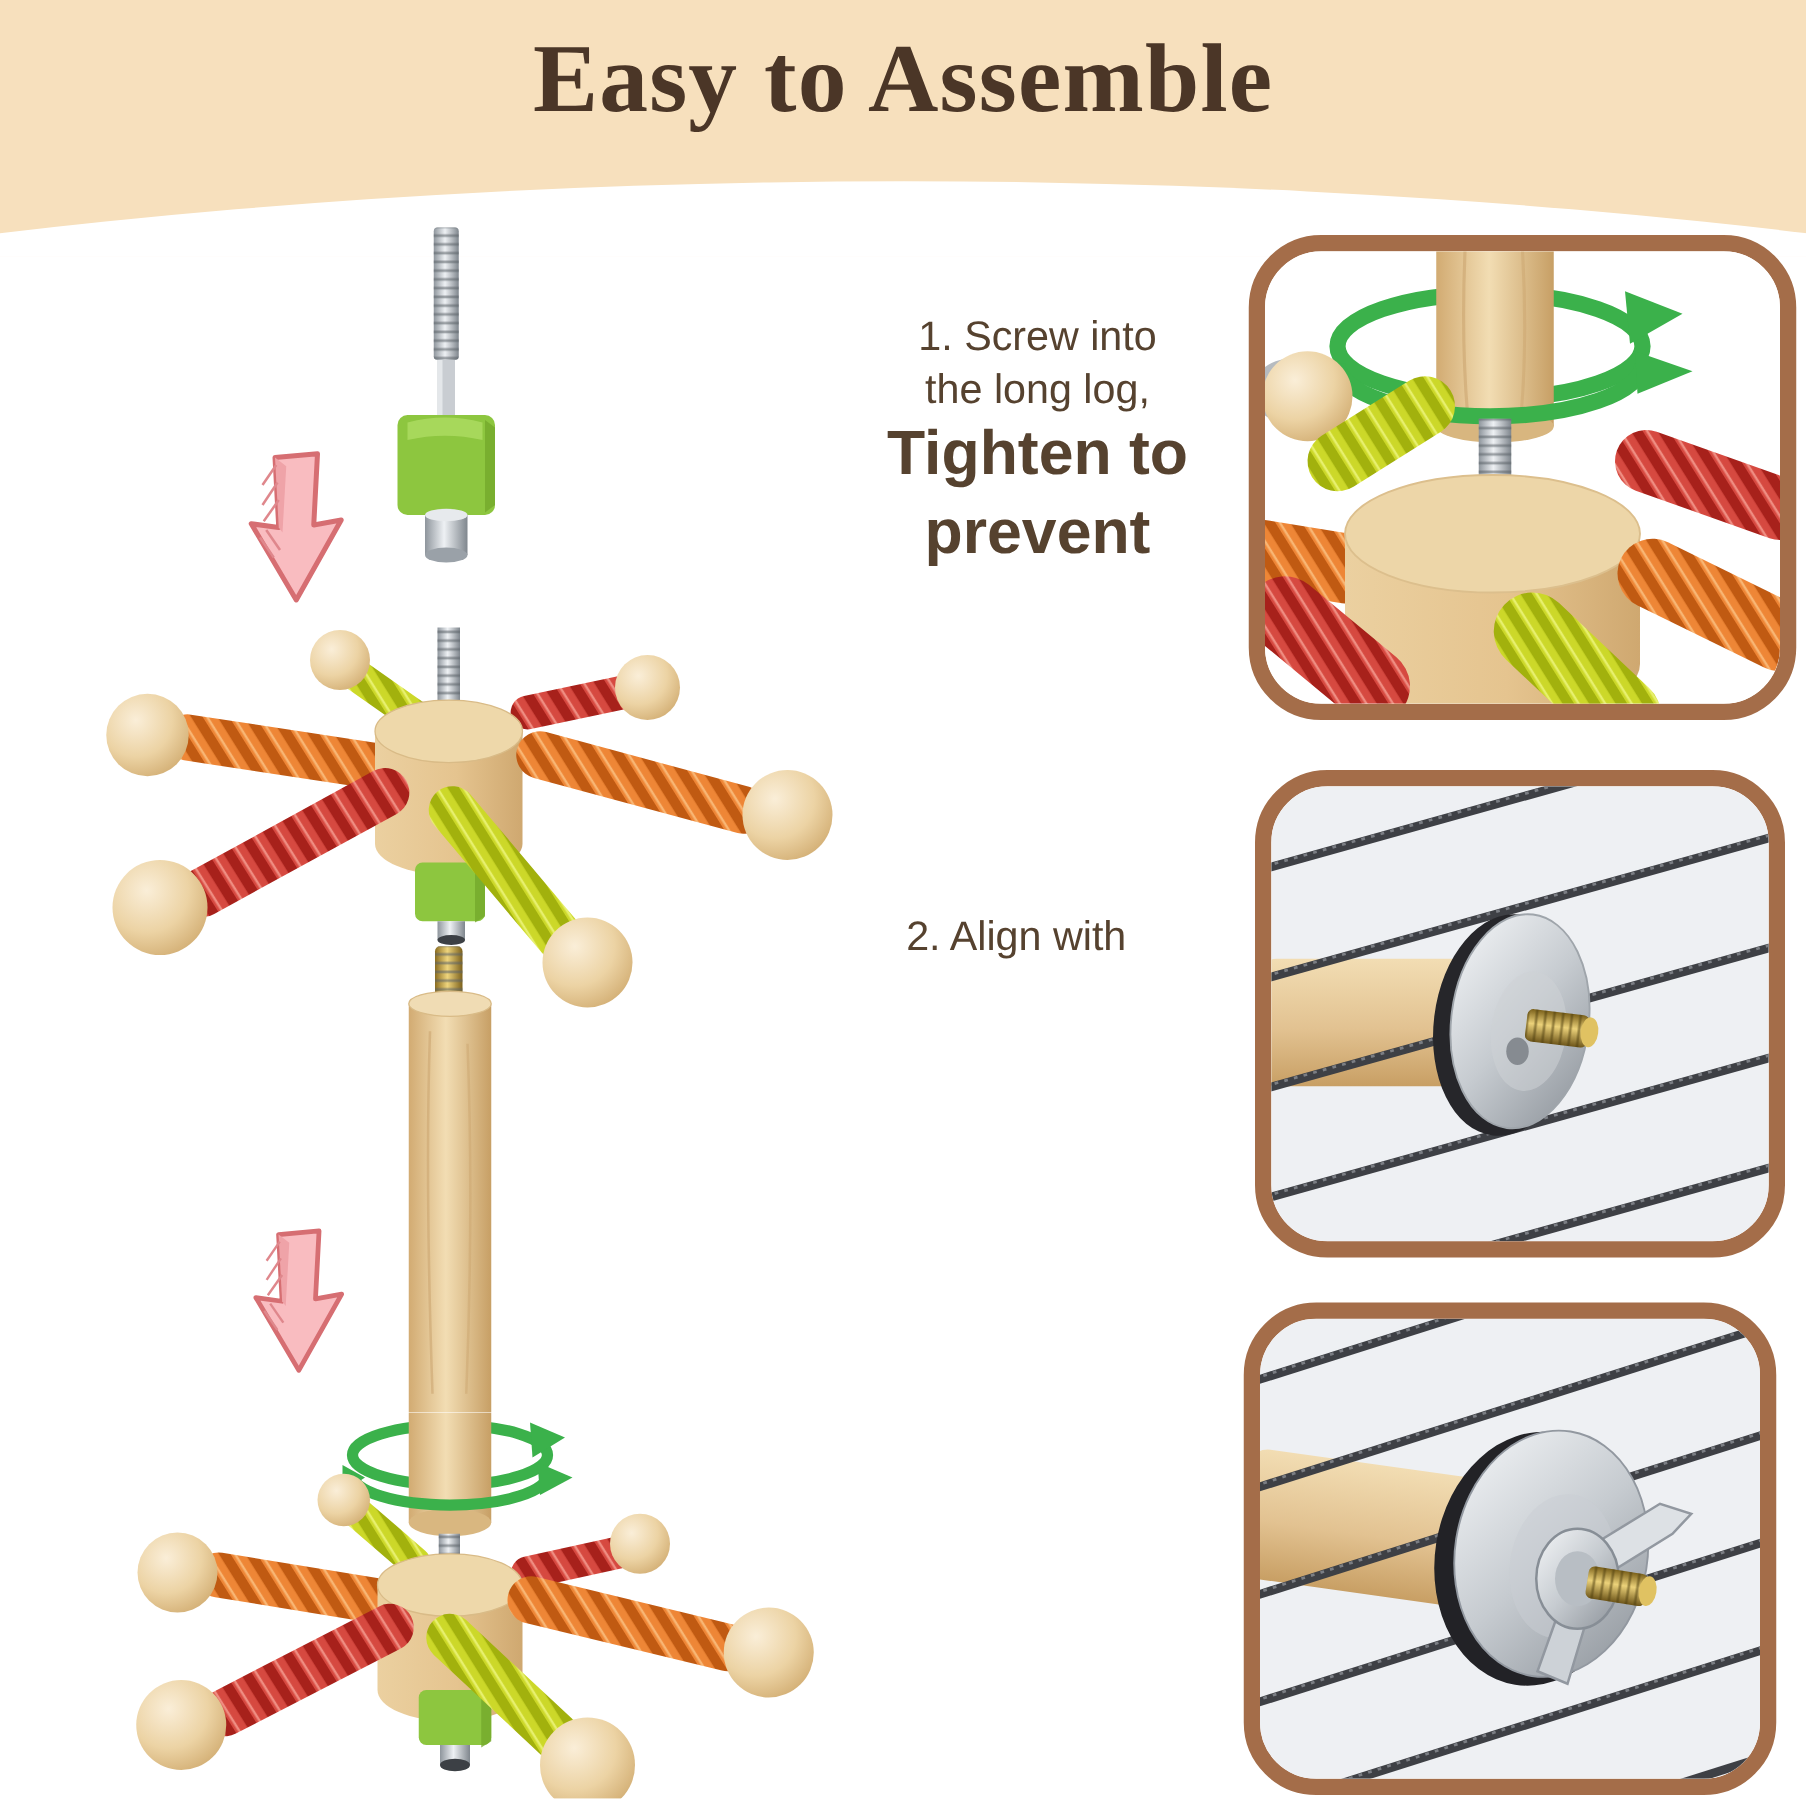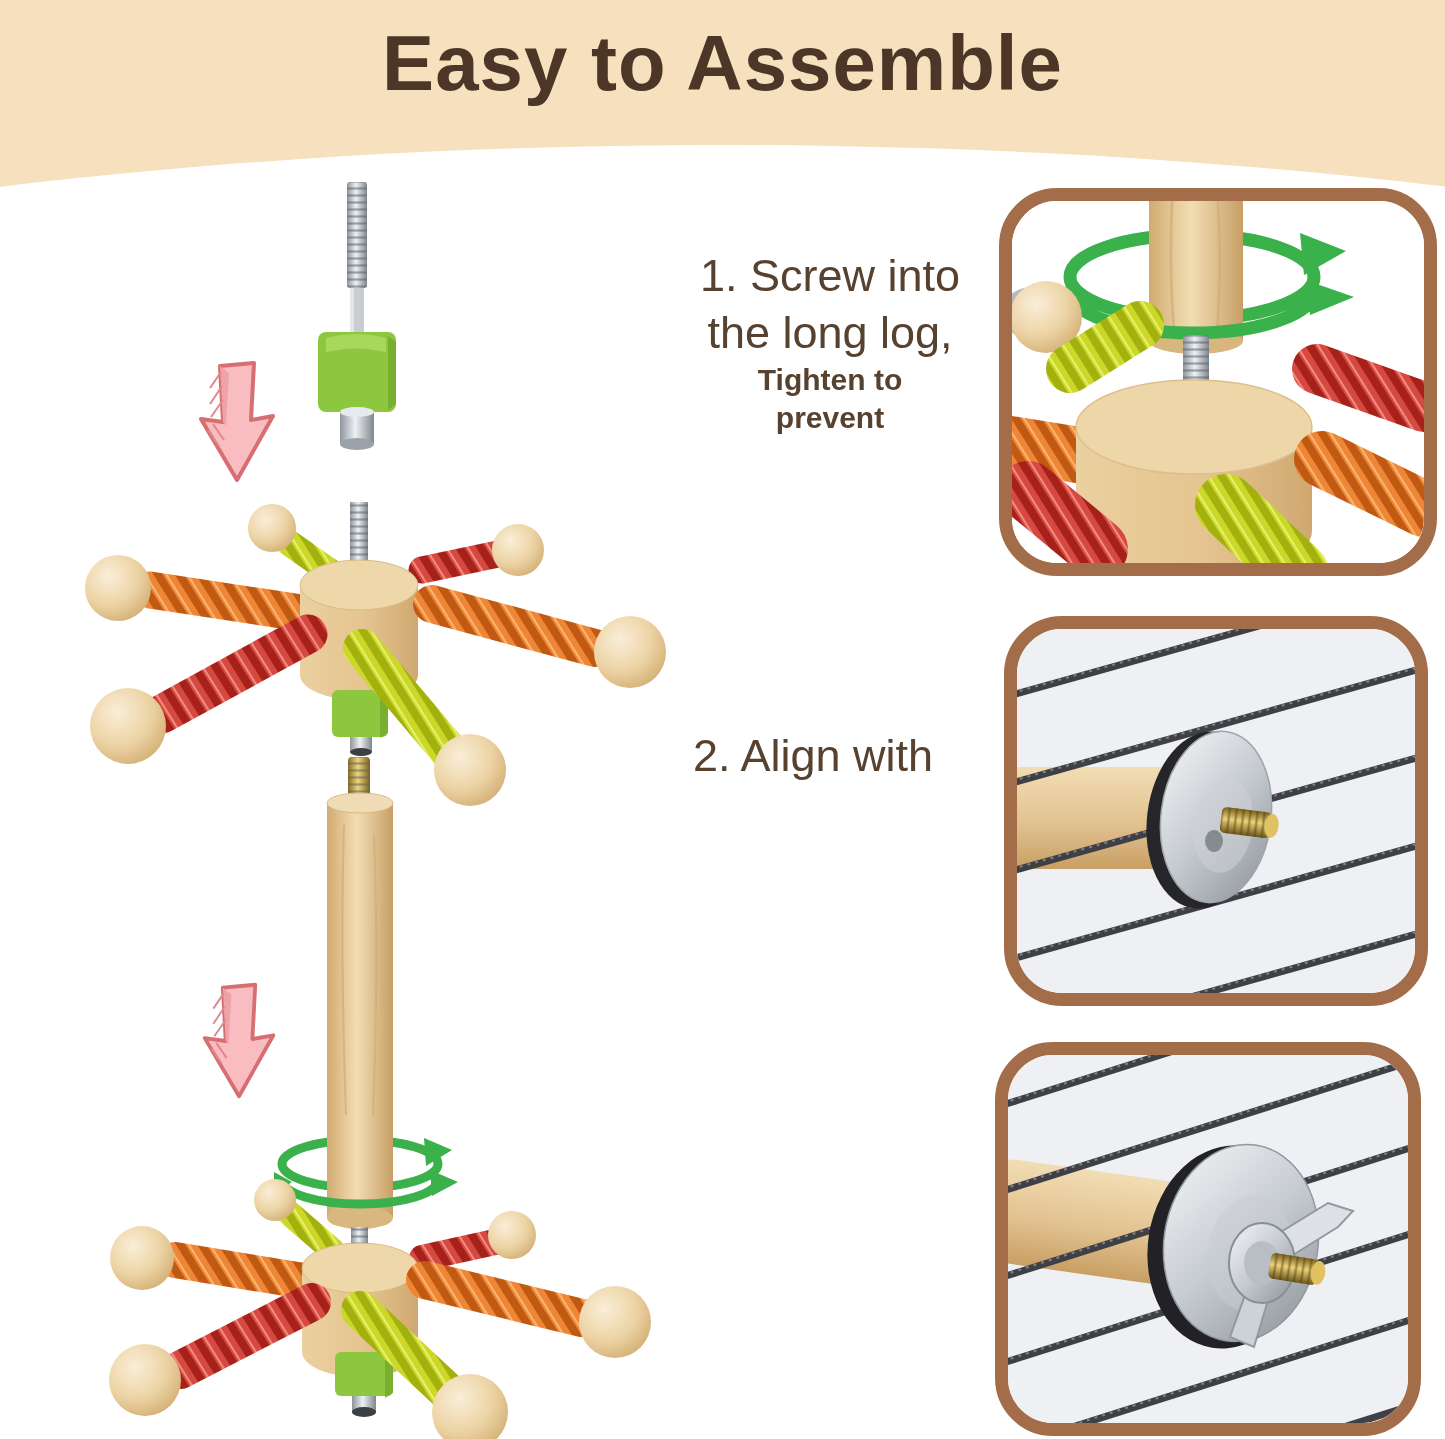--- a/index.html
+++ b/index.html
@@ -10,26 +10,26 @@
   .abs{position:absolute;}
   
   .banner{position:absolute;top:0;left:0;width:1445px;height:205px;overflow:hidden;}
   .banner-bg{position:absolute;top:0;left:0;width:100%;height:100%;background:#f7e0bd;}
   .banner-curve{
     position:absolute;top:145px;left:50%;width:4400px;height:1500px;margin-left:-2200px;
     background:#ffffff;border-radius:50%;
   }
   .title{
     position:absolute;top:18px;left:0;width:100%;margin:0;text-align:center;
-    font-size:78px;font-weight:bold;color:#4b3627;letter-spacing:1px;
+    font-size:78px;font-weight:bold;color:#4b3627;letter-spacing:1px;font-family:Liberation Serif, serif;
   }
   
   .step{position:absolute;text-align:center;color:#56422f;}
-  .step .ln{display:block;font-size:45px;line-height:1.26;}
-  .step .ln.b{font-weight:bold;font-size:30px;}
+  .step .ln{display:block;font-size:33px;line-height:1.26;}
+  .step .ln.b{font-weight:bold;font-size:50px;}
   
   .photo{
     position:absolute;margin:0;box-sizing:border-box;
     border:13px solid #a46d49;border-radius:58px;overflow:hidden;background:#ffffff;
   }
   .photo svg{display:block;}
 </style>
 </head>
 <body>
 

